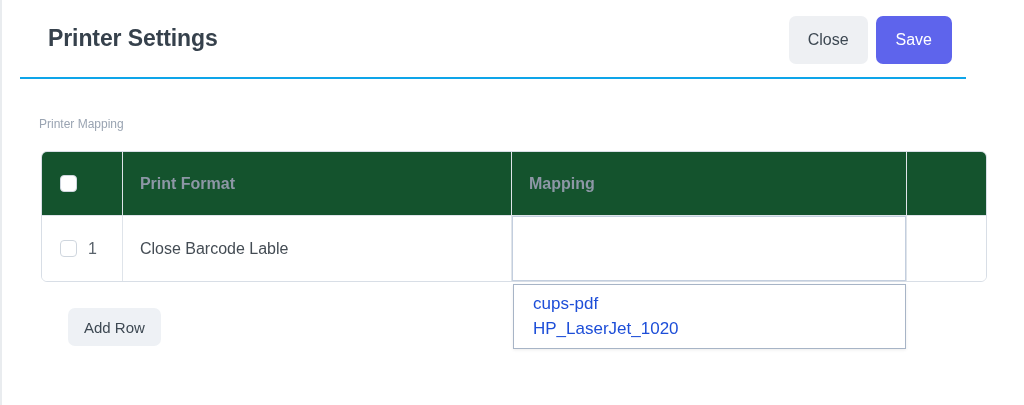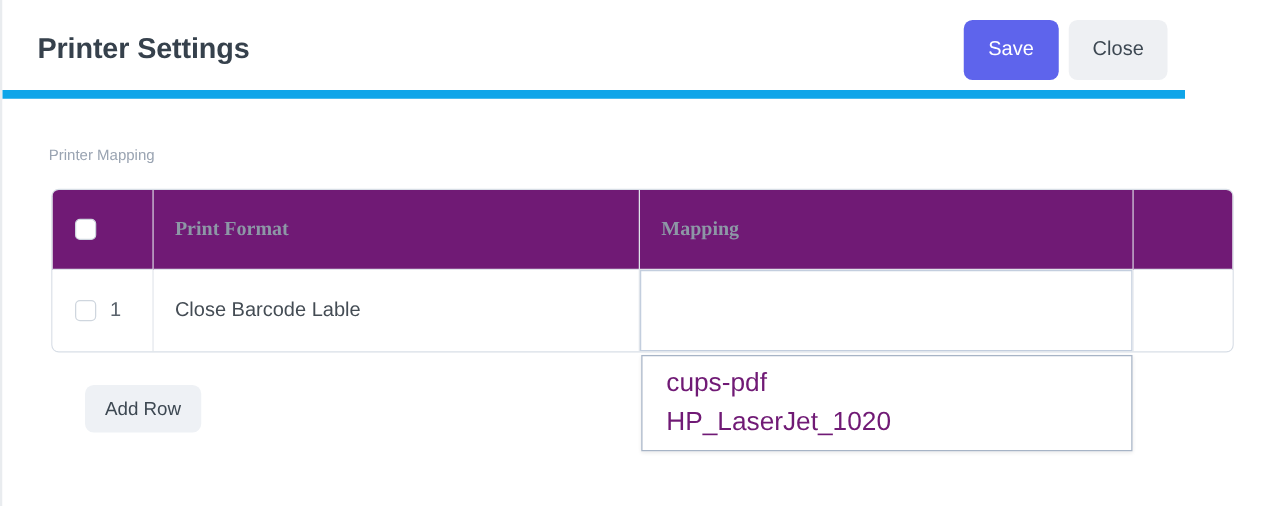--- a/index.html
+++ b/index.html
@@ -21,24 +21,24 @@
   .page-edge {
     position: absolute;
     left: 0; top: 0;
     width: 2px; height: 405px;
     background: #e9ecef;
   }
 
   
   .dialog-header {
     position: absolute;
-    left: 2px; top: 0;
+    left: 20px; top: 0;
     width: 946px; height: 79px;
     background: #ffffff;
-    border-bottom: 7px solid #0ea5e9;
+    border-bottom: 2px solid #0ea5e9;
     display: flex;
     align-items: center;
   }
 
   .dialog-title {
     position: absolute;
     left: 28px;
     top: 25px;
     font-size: 23px;
     font-weight: bold;
@@ -122,27 +122,26 @@
     border-right: 1px solid #dfe4ea;
     border-bottom: 1px solid #dfe4ea;
     text-align: left;
     vertical-align: middle;
   }
 
   .grid th:last-child, .grid td:last-child { border-right: none; }
   .grid tr:last-child td { border-bottom: none; }
 
   .grid thead th {
-    background: #701a75;
+    background: #14532d;
     height: 64px;
     font-size: 16px;
     font-weight: bold;
     color: #8d97a6;
     padding: 0 17px;
-    font-family: Liberation Serif, serif;
   }
 
   .grid tbody td {
     background: #ffffff;
     height: 65px;
     font-size: 16px;
     color: #444c54;
     padding: 0 17px;
   }
 
@@ -202,39 +201,39 @@
     top: 204px;
     width: 393px;
     background: #ffffff;
     border: 1px solid #a7b4c6;
     box-shadow: 0 1px 3px rgba(0,0,0,0.08);
     padding: 6px 0 7px 0;
     z-index: 30;
   }
 
   .dropdown-item {
-    font-size: 21px;
-    color: #701a75;
+    font-size: 17px;
+    color: #1d4ed8;
     line-height: 1.48;
     padding: 0 0 0 19px;
     cursor: pointer;
     white-space: nowrap;
   }
 </style>
 </head>
 <body>
 
 <div class="page-edge"></div>
 
 <div class="dialog-header">
   <div class="dialog-title">Printer Settings</div>
 
   <div class="header-actions">
+    <button class="btn btn-secondary">Close</button>
     <button class="btn btn-primary">Save</button>
-    <button class="btn btn-secondary">Close</button>
   </div>
 </div>
 
 <div class="dialog-body">
 
   <div class="section-label">Printer Mapping</div>
 
   <div class="grid-wrapper">
     <table class="grid">
       <thead>

